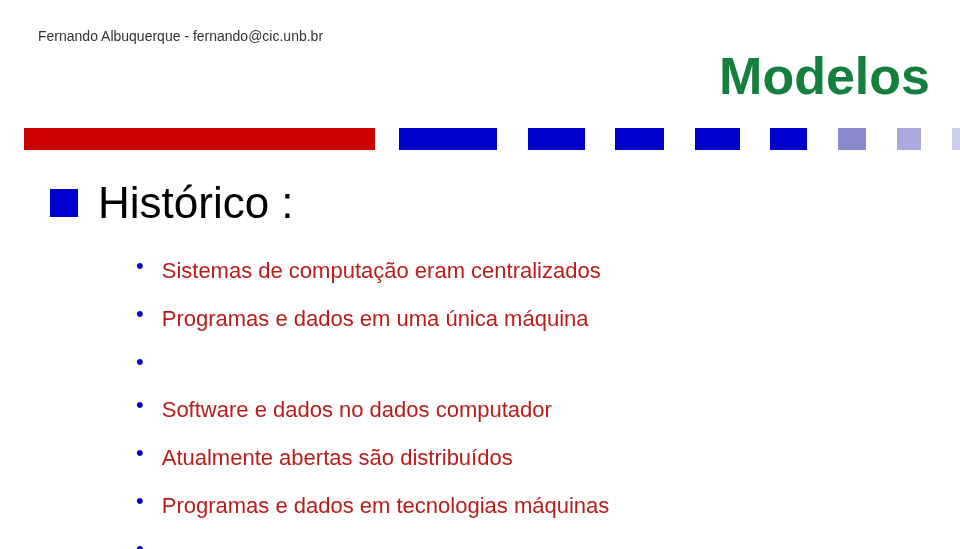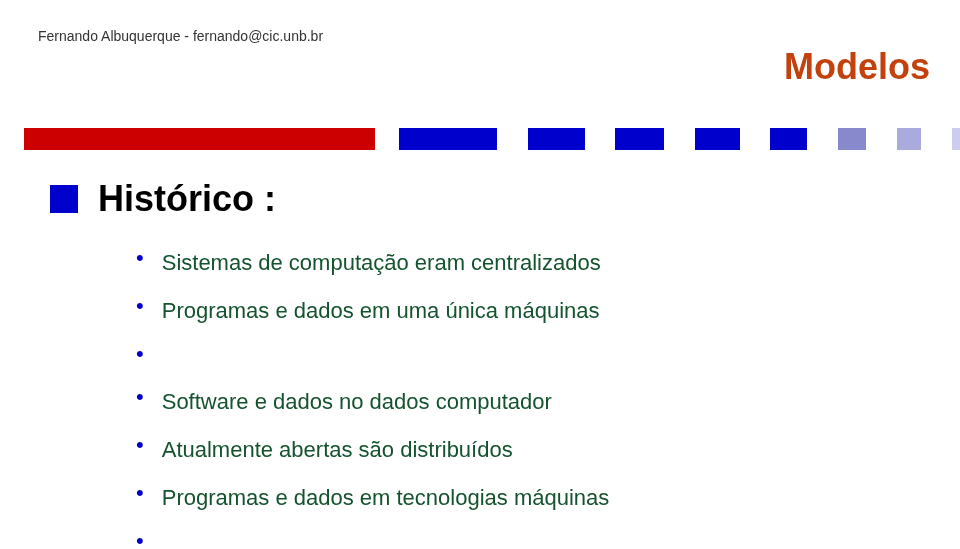--- a/index.html
+++ b/index.html
@@ -25,23 +25,23 @@
       color: #333333;
     }
 
     .title-area {
       position: absolute;
       top: 28px;
       right: 30px;
     }
 
     .title-modelos {
-      font-size: 36px;
+      font-size: 52px;
       font-weight: bold;
-      color: #c2410c;
+      color: #15803d;
     }
 
     .progress-bar-container {
       position: absolute;
       top: 110px;
       left: 0;
       width: 960px;
       height: 22px;
       display: flex;
       align-items: center;
@@ -117,22 +117,22 @@
 
     .blue-square-icon {
       width: 28px;
       height: 28px;
       background: #0000cc;
       margin-right: 14px;
       flex-shrink: 0;
     }
 
     .historico-title {
-      font-size: 36px;
-      font-weight: bold;
+      font-size: 44px;
+      font-weight: normal;
       color: #000000;
     }
 
     .bullet-list {
       list-style: none;
       padding-left: 80px;
     }
 
     .bullet-list li {
       font-size: 22px;
@@ -144,21 +144,21 @@
 
     .bullet-dot {
       color: #0000cc;
       font-size: 22px;
       margin-right: 12px;
       margin-top: 1px;
       flex-shrink: 0;
     }
 
     .bullet-text {
-      color: #14532d;
+      color: #b91c1c;
     }
   </style>
 </head>
 <body>
 
 <div class="header-email">Fernando Albuquerque - fernando@cic.unb.br</div>
 
 <div class="title-area">
   <span class="title-modelos">Modelos</span>
 </div>
@@ -189,21 +189,21 @@
     <span class="historico-title">Histórico :</span>
   </div>
 
   <ul class="bullet-list" id="bullet-list">
   <li>
         <span class="bullet-dot">•</span>
         <span class="bullet-text">Sistemas de computação eram centralizados</span>
       </li>
       <li>
         <span class="bullet-dot">•</span>
-        <span class="bullet-text">Programas e dados em uma única máquinas</span>
+        <span class="bullet-text">Programas e dados em uma única máquina</span>
       </li>
       <li>
         <span class="bullet-dot">•</span>
       </li>
       <li>
         <span class="bullet-dot">•</span>
         <span class="bullet-text">Software e dados no dados computador</span>
       </li>
       <li>
         <span class="bullet-dot">•</span>

